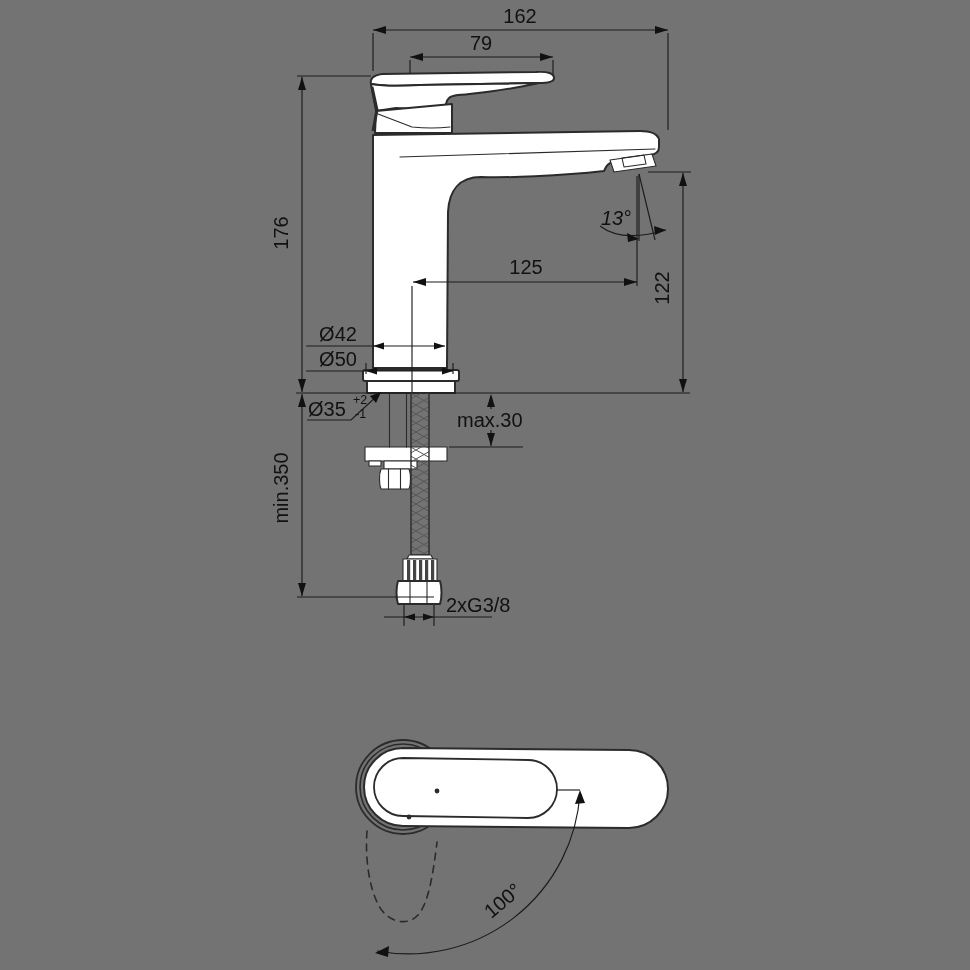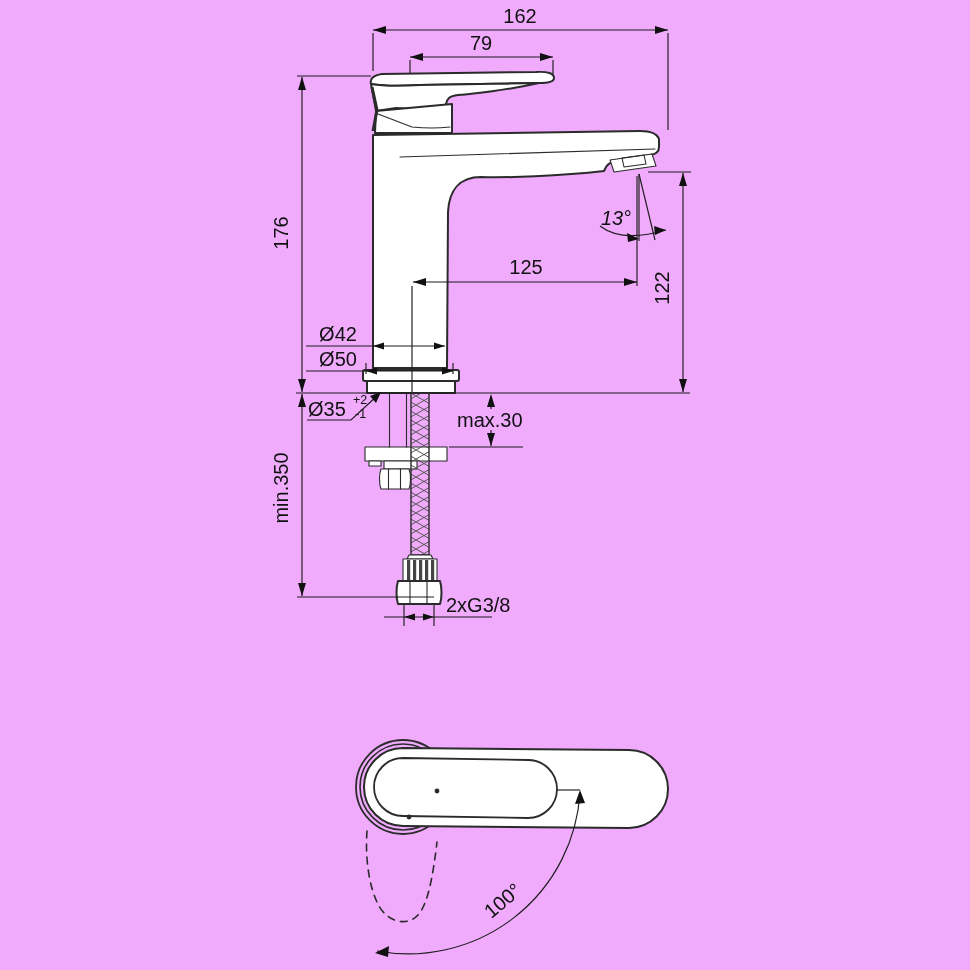--- a/index.html
+++ b/index.html
@@ -1,16 +1,16 @@
 <!DOCTYPE html>
 <html><head>
 <meta charset="utf-8">
 <style>
   html,body{margin:0;padding:0;background:#fff;}
-  .stage{width:970px;height:970px;background:#f0abfc;position:relative;overflow:hidden;}
+  .stage{width:970px;height:970px;background:#737373;position:relative;overflow:hidden;}
   svg{display:block;}
   .outline{fill:none;stroke:#2b2b2b;stroke-width:2;stroke-linejoin:round;stroke-linecap:round;}
   .outline-thin{fill:none;stroke:#2b2b2b;stroke-width:1.1;stroke-linejoin:round;stroke-linecap:round;}
   .whitefill{fill:#ffffff;}
   .dim{fill:none;stroke:#1c1c1c;stroke-width:1.15;stroke-linecap:butt;}
   .arr{fill:#111;stroke:none;}
   .dimtext{font-family:"Liberation Sans",sans-serif;font-size:20px;fill:#111;}
   .dimtext-sm{font-family:"Liberation Sans",sans-serif;font-size:12.5px;fill:#111;}
   .ital{font-style:italic;}
   .mid{text-anchor:middle;}

